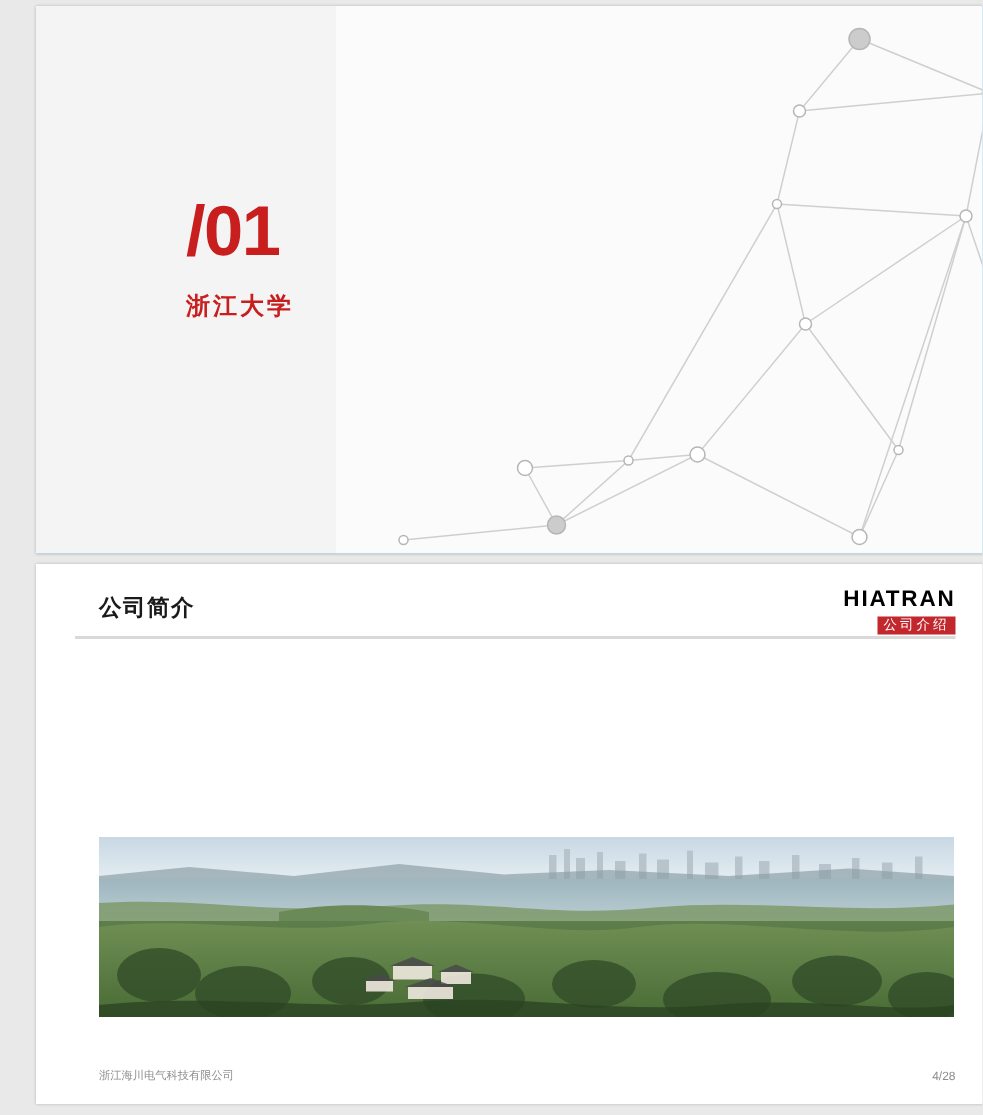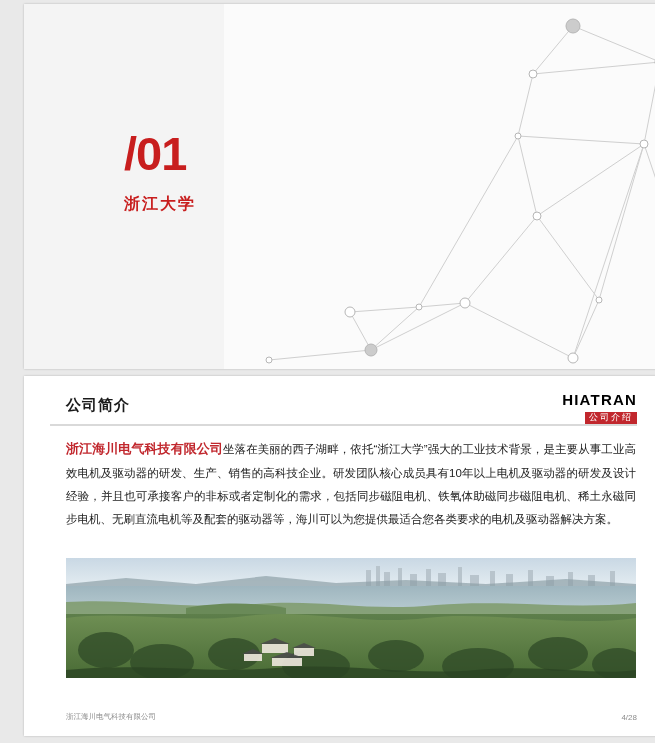--- a/index.html
+++ b/index.html
@@ -201,23 +201,20 @@
 
   <div class="slide2">
     <div class="s2-title">公司简介</div>
     <div class="s2-rule"></div>
 
     <div class="logo">
       <div class="logo-main">HIATRAN</div>
       <div class="logo-sub">公司介绍</div>
     </div>
 
-    <div class="s2-body">
-      <span class="company-name">浙江海川电气科技有限公司</span><span>坐落在美丽的西子湖畔，依托“浙江大学”强大的工业技术背景，是主要从事工业高效电机及驱动器的研发、生产、销售的高科技企业。研发团队核心成员具有10年以上电机及驱动器的研发及设计经验，并且也可承接客户的非标或者定制化的需求，包括同步磁阻电机、铁氧体助磁同步磁阻电机、稀土永磁同步电机、无刷直流电机等及配套的驱动器等，海川可以为您提供最适合您各类要求的电机及驱动器解决方案。</span>
-    </div>
 
     <div class="photo">
       <svg width="570" height="120" viewBox="0 0 570 120">
         <defs>
           <linearGradient id="sky" x1="0" y1="0" x2="0" y2="1">
             <stop offset="0%" stop-color="#c9d8e4"></stop>
             <stop offset="100%" stop-color="#e3ecf1"></stop>
           </linearGradient>
           <linearGradient id="water" x1="0" y1="0" x2="0" y2="1">
             <stop offset="0%" stop-color="#9fb6bf"></stop>

